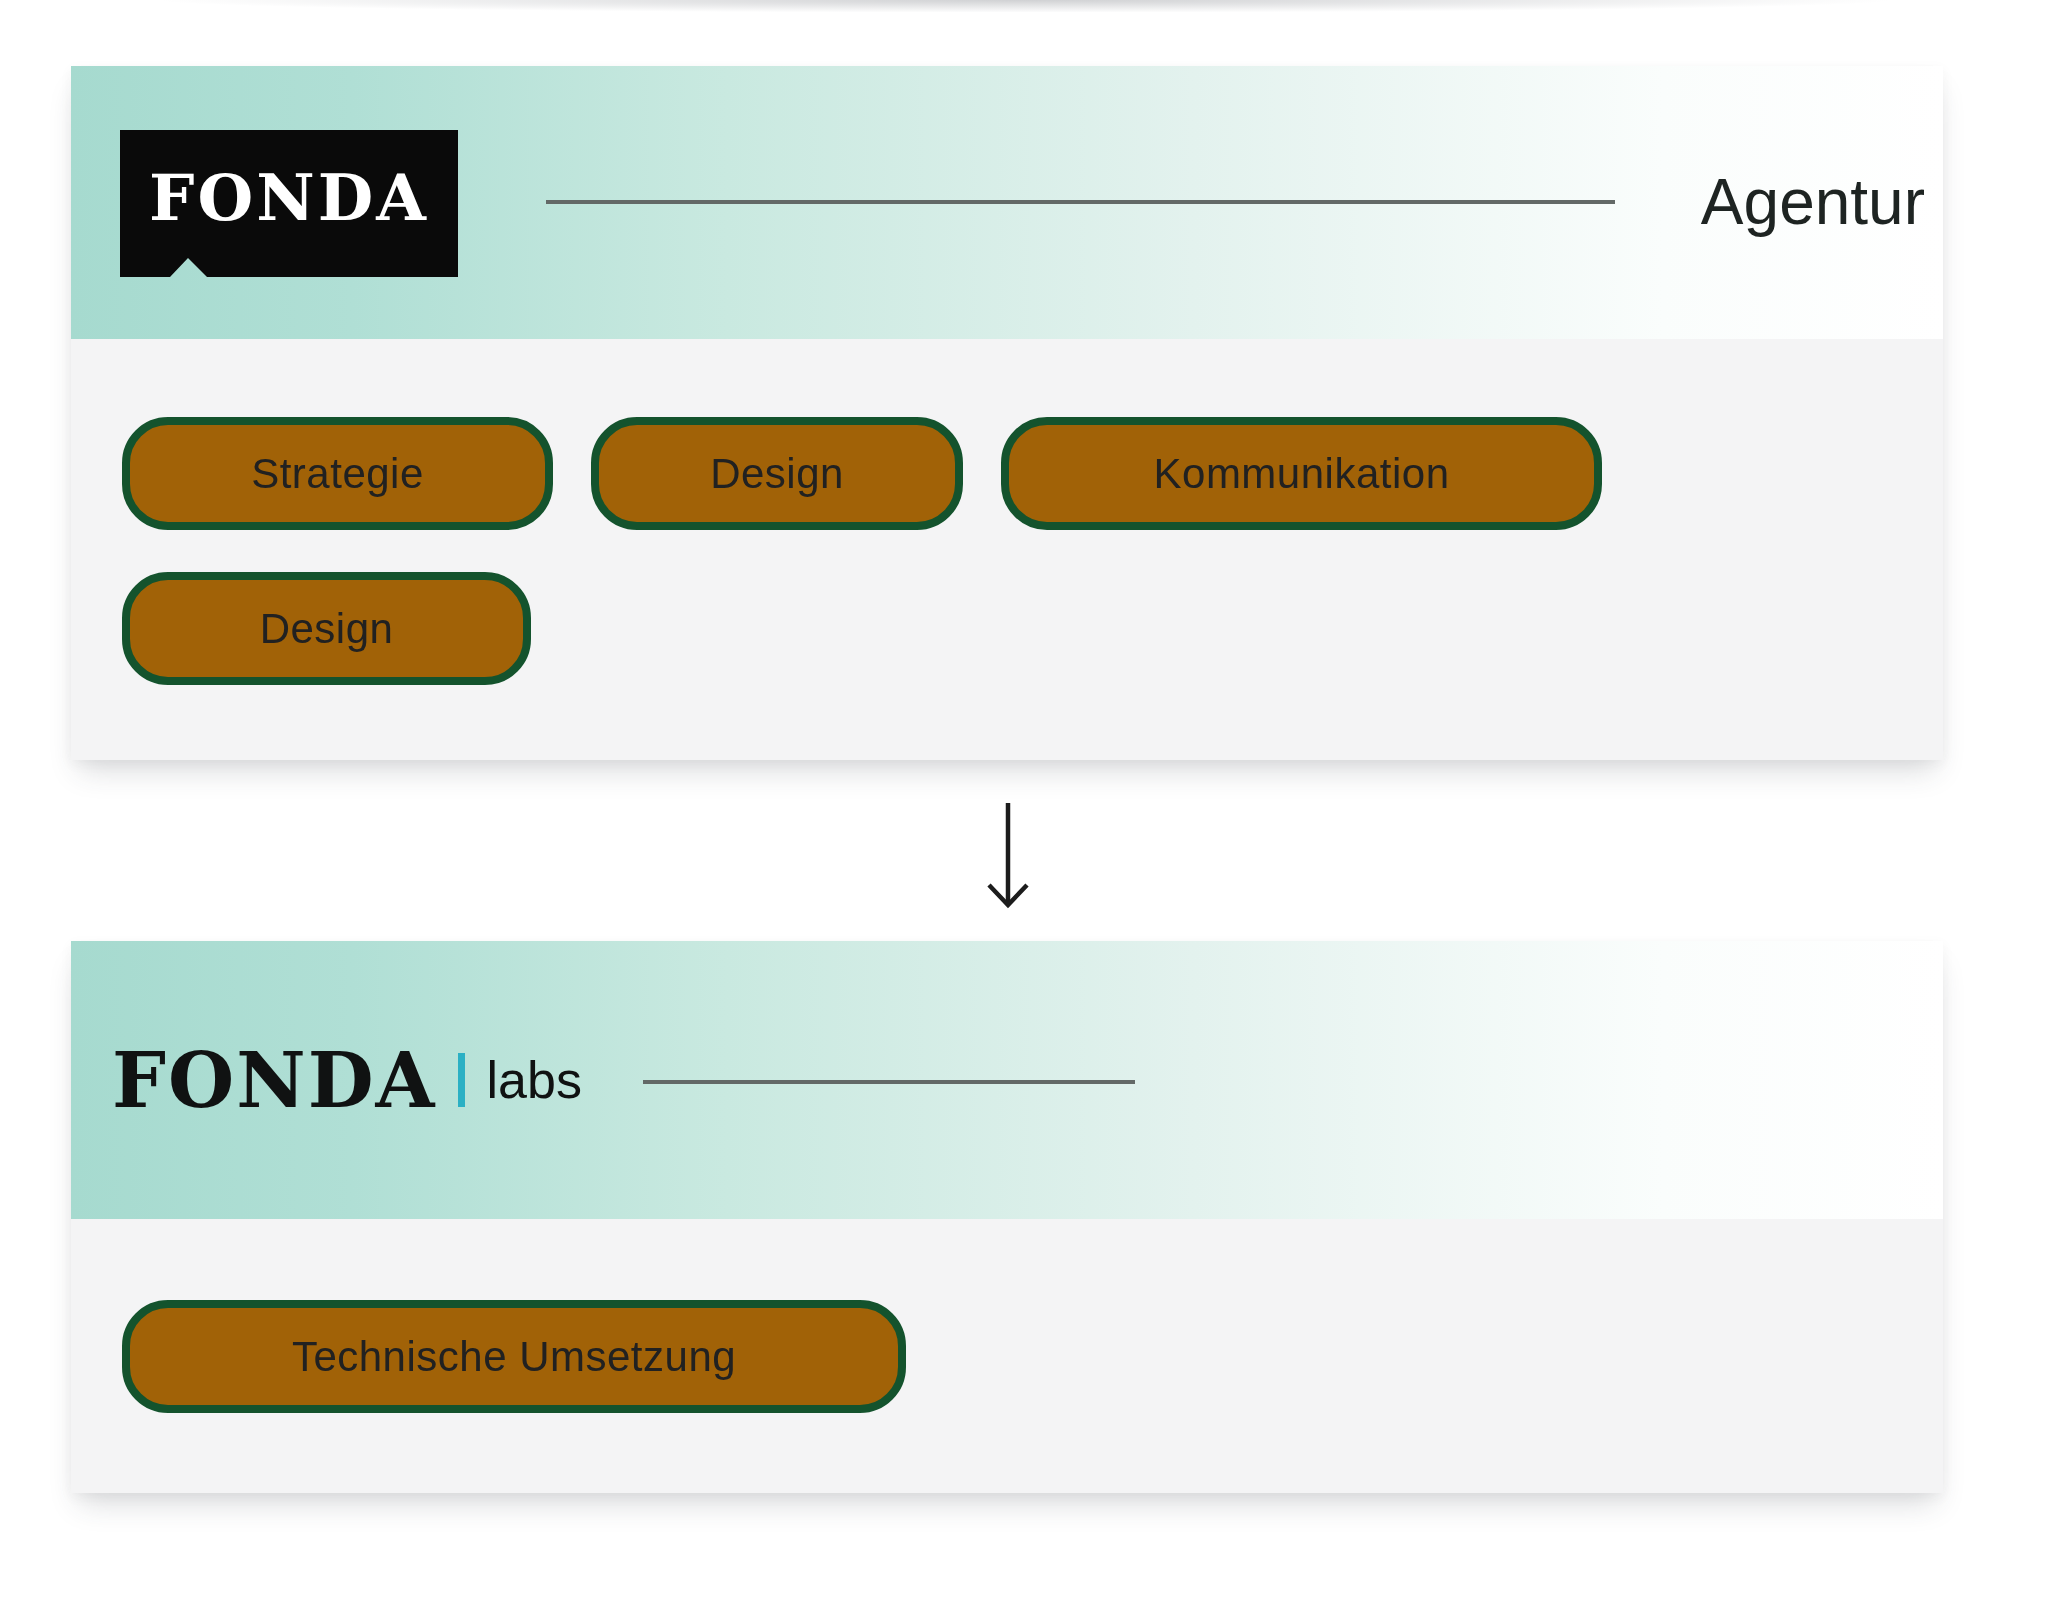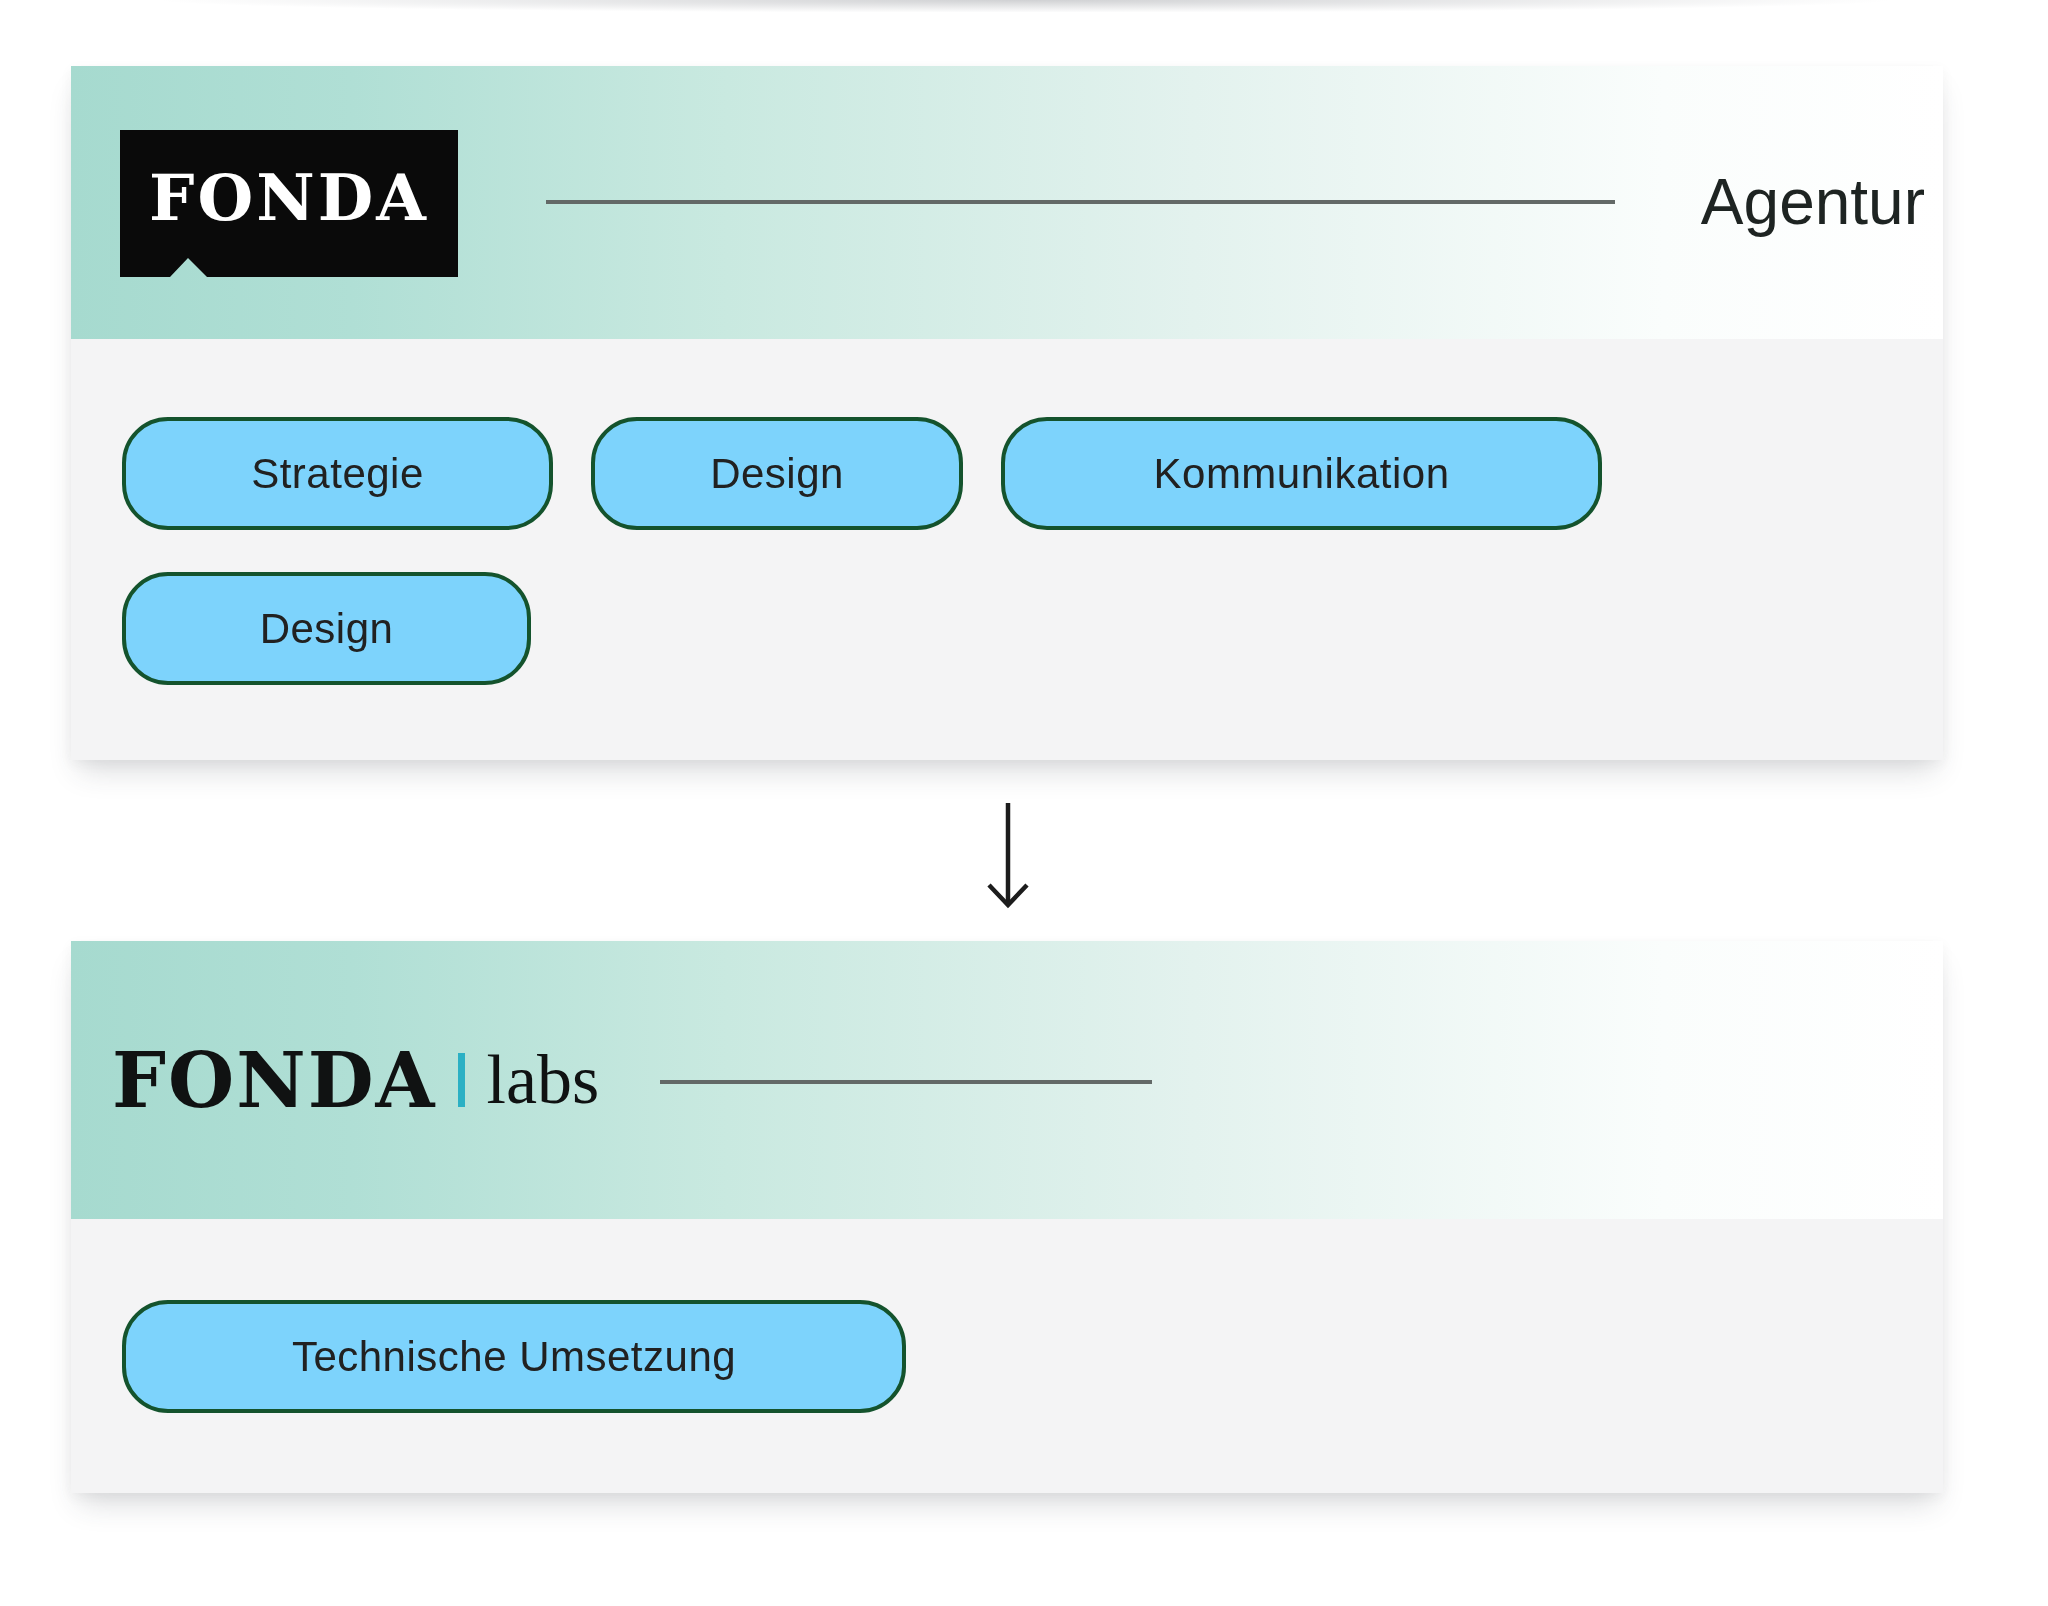--- a/index.html
+++ b/index.html
@@ -43,39 +43,39 @@
   .role-1 { position:absolute; top:99px; right:18px; }
 
   
   .card-body { background:#f4f4f5; box-sizing:border-box; }
   .body-1 {
     height:421px; padding:78px 50px 0 51px;
     display:flex; flex-wrap:wrap; column-gap:38px; row-gap:42px; align-content:flex-start;
   }
   .body-2 { height:274px; padding:81px 50px 0 51px; display:flex; column-gap:34px; }
   .pill {
-    box-sizing:border-box; height:113px; background:#7dd3fc;
-    border:4px solid #14532d; border-radius:46px;
+    box-sizing:border-box; height:113px; background:#a16207;
+    border:8px solid #14532d; border-radius:46px;
     display:flex; align-items:center; justify-content:center;
     font-size:42px; color:#212121; letter-spacing:0.5px; white-space:nowrap;
   }
   .pill-w1{width:431px} .pill-w2{width:372px} .pill-w3{width:601px} .pill-w4{width:409px}
   .pill-w5{width:784px} .pill-w6{width:710px}
 
   
   .arrow { position:absolute; left:985px; top:801px; width:46px; height:108px; }
 
   
   .logo2-text {
     font-family:"DejaVu Serif", serif; font-weight:bold; font-size:76px;
     color:#101212; letter-spacing:2px;
   }
   .logo2-bar { width:7px; height:54px; margin:0 22px 0 21px; flex:none; }
   .logo2-suffix {
-    font-family:Liberation Serif, serif; font-weight:normal; font-size:70px; color:#101212;
+    font-family:Liberation Sans, sans-serif; font-weight:normal; font-size:52px; color:#101212;
   }
   .line-2 { width:492px; margin-left:61px; margin-top:4px; flex:none; }
   .role-2 { margin-left:45px; }
 </style>
 </head>
 <body>
 
 <div class="page">
 
   <div class="top-shadow"></div>

